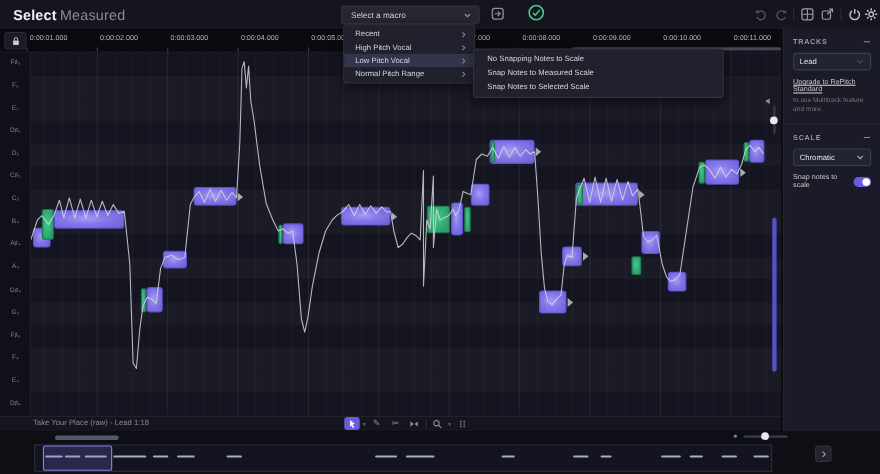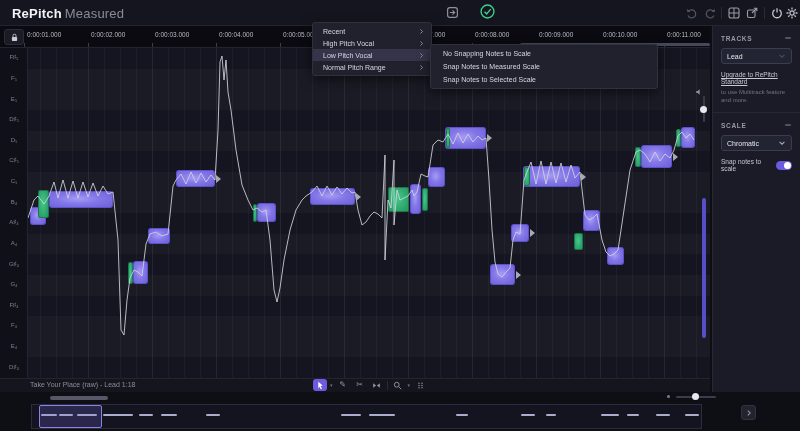--- a/index.html
+++ b/index.html
@@ -99,21 +99,29 @@
   .menu-item .l { flex:1; font-size:7px; color:#d6d7e0; white-space:nowrap; }
   .menu-item .c { width:7px; height:7px; color:#8f90a0; }
   .menu-item.active { background:#34354a; }
   #macro-submenu .menu-item { height:13px; padding-left:12px; }
 </style>
 </head>
 <body>
 
 <div id="topbar" class="abs">
   <div id="logo" class="abs">
-    <b>RePitch</b><span>Measured</span>
+    <b>Select</b><span>Measured</span>
+  </div>
+  <div id="macro-select" class="abs">
+    <span class="lbl">Select a macro</span>
+    <span class="chev">
+        <svg viewBox="0 0 10 10">
+          <path d="M2 3.5l3 3 3-3" fill="none" stroke="currentColor" stroke-width="1.3"></path>
+        </svg>
+      </span>
   </div>
   <span id="apply-btn" class="abs">
       <svg viewBox="0 0 12 12">
         <rect x="1.5" y="1.5" width="9" height="9" rx="2" fill="none" stroke="currentColor" stroke-width="1.1"></rect>
         <path d="M3.5 6h4M6 4l2 2-2 2" fill="none" stroke="currentColor" stroke-width="1"></path>
       </svg>
     </span>
   <span id="check-btn" class="abs">
       <svg viewBox="0 0 14 14">
         <circle cx="7" cy="7" r="6" fill="none" stroke="#3ecf8e" stroke-width="1.3"></circle>

